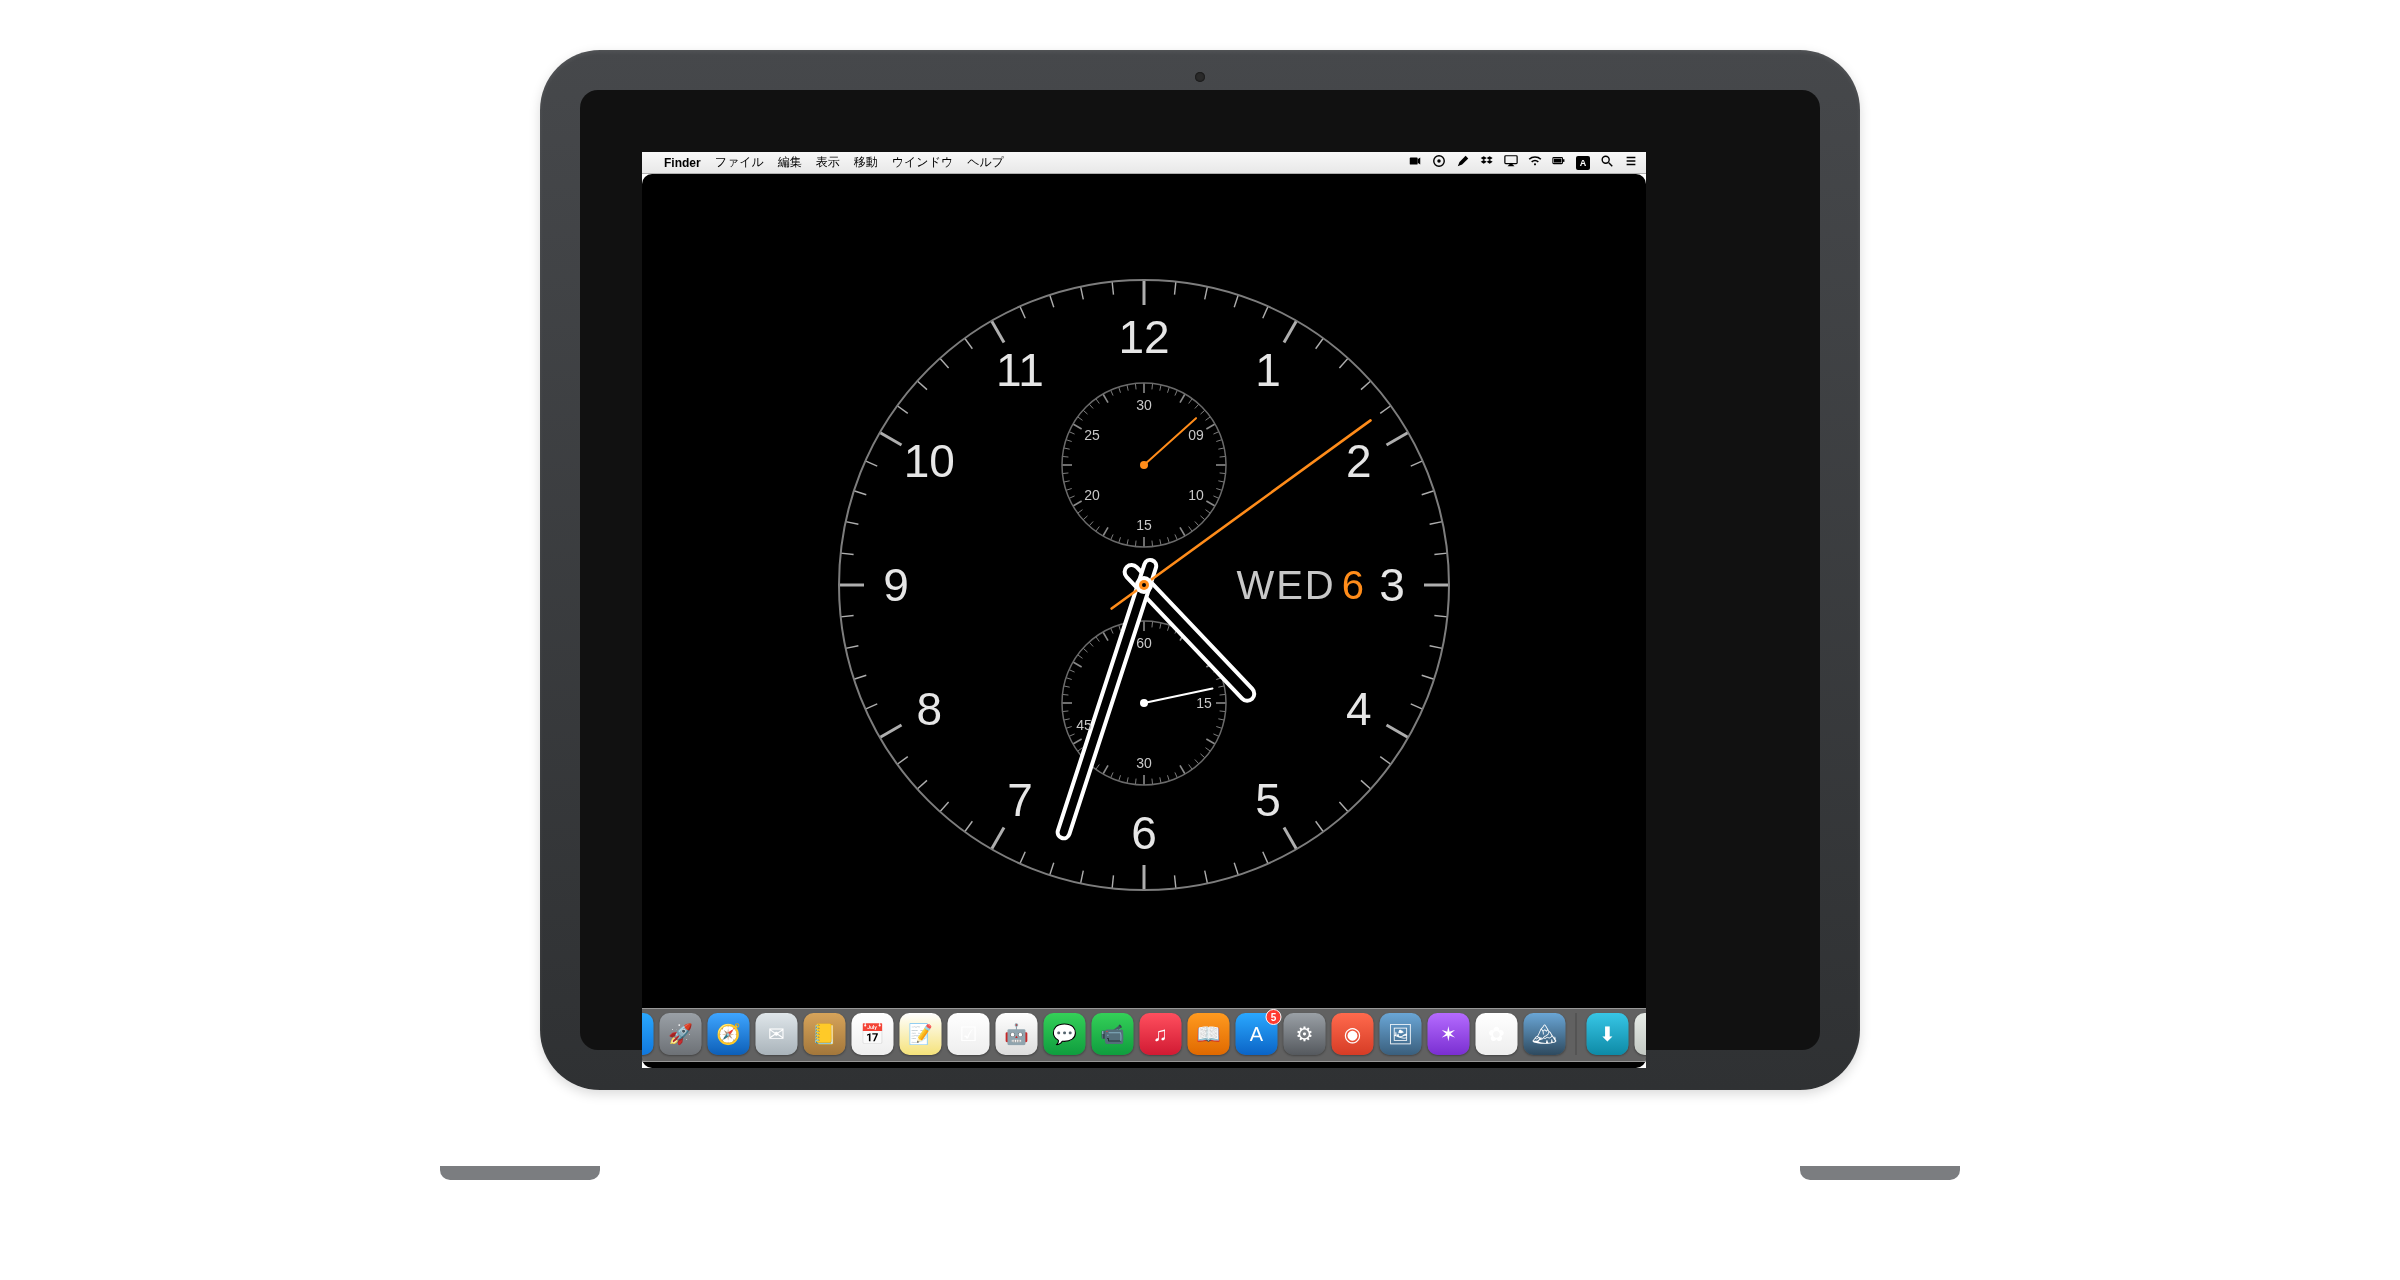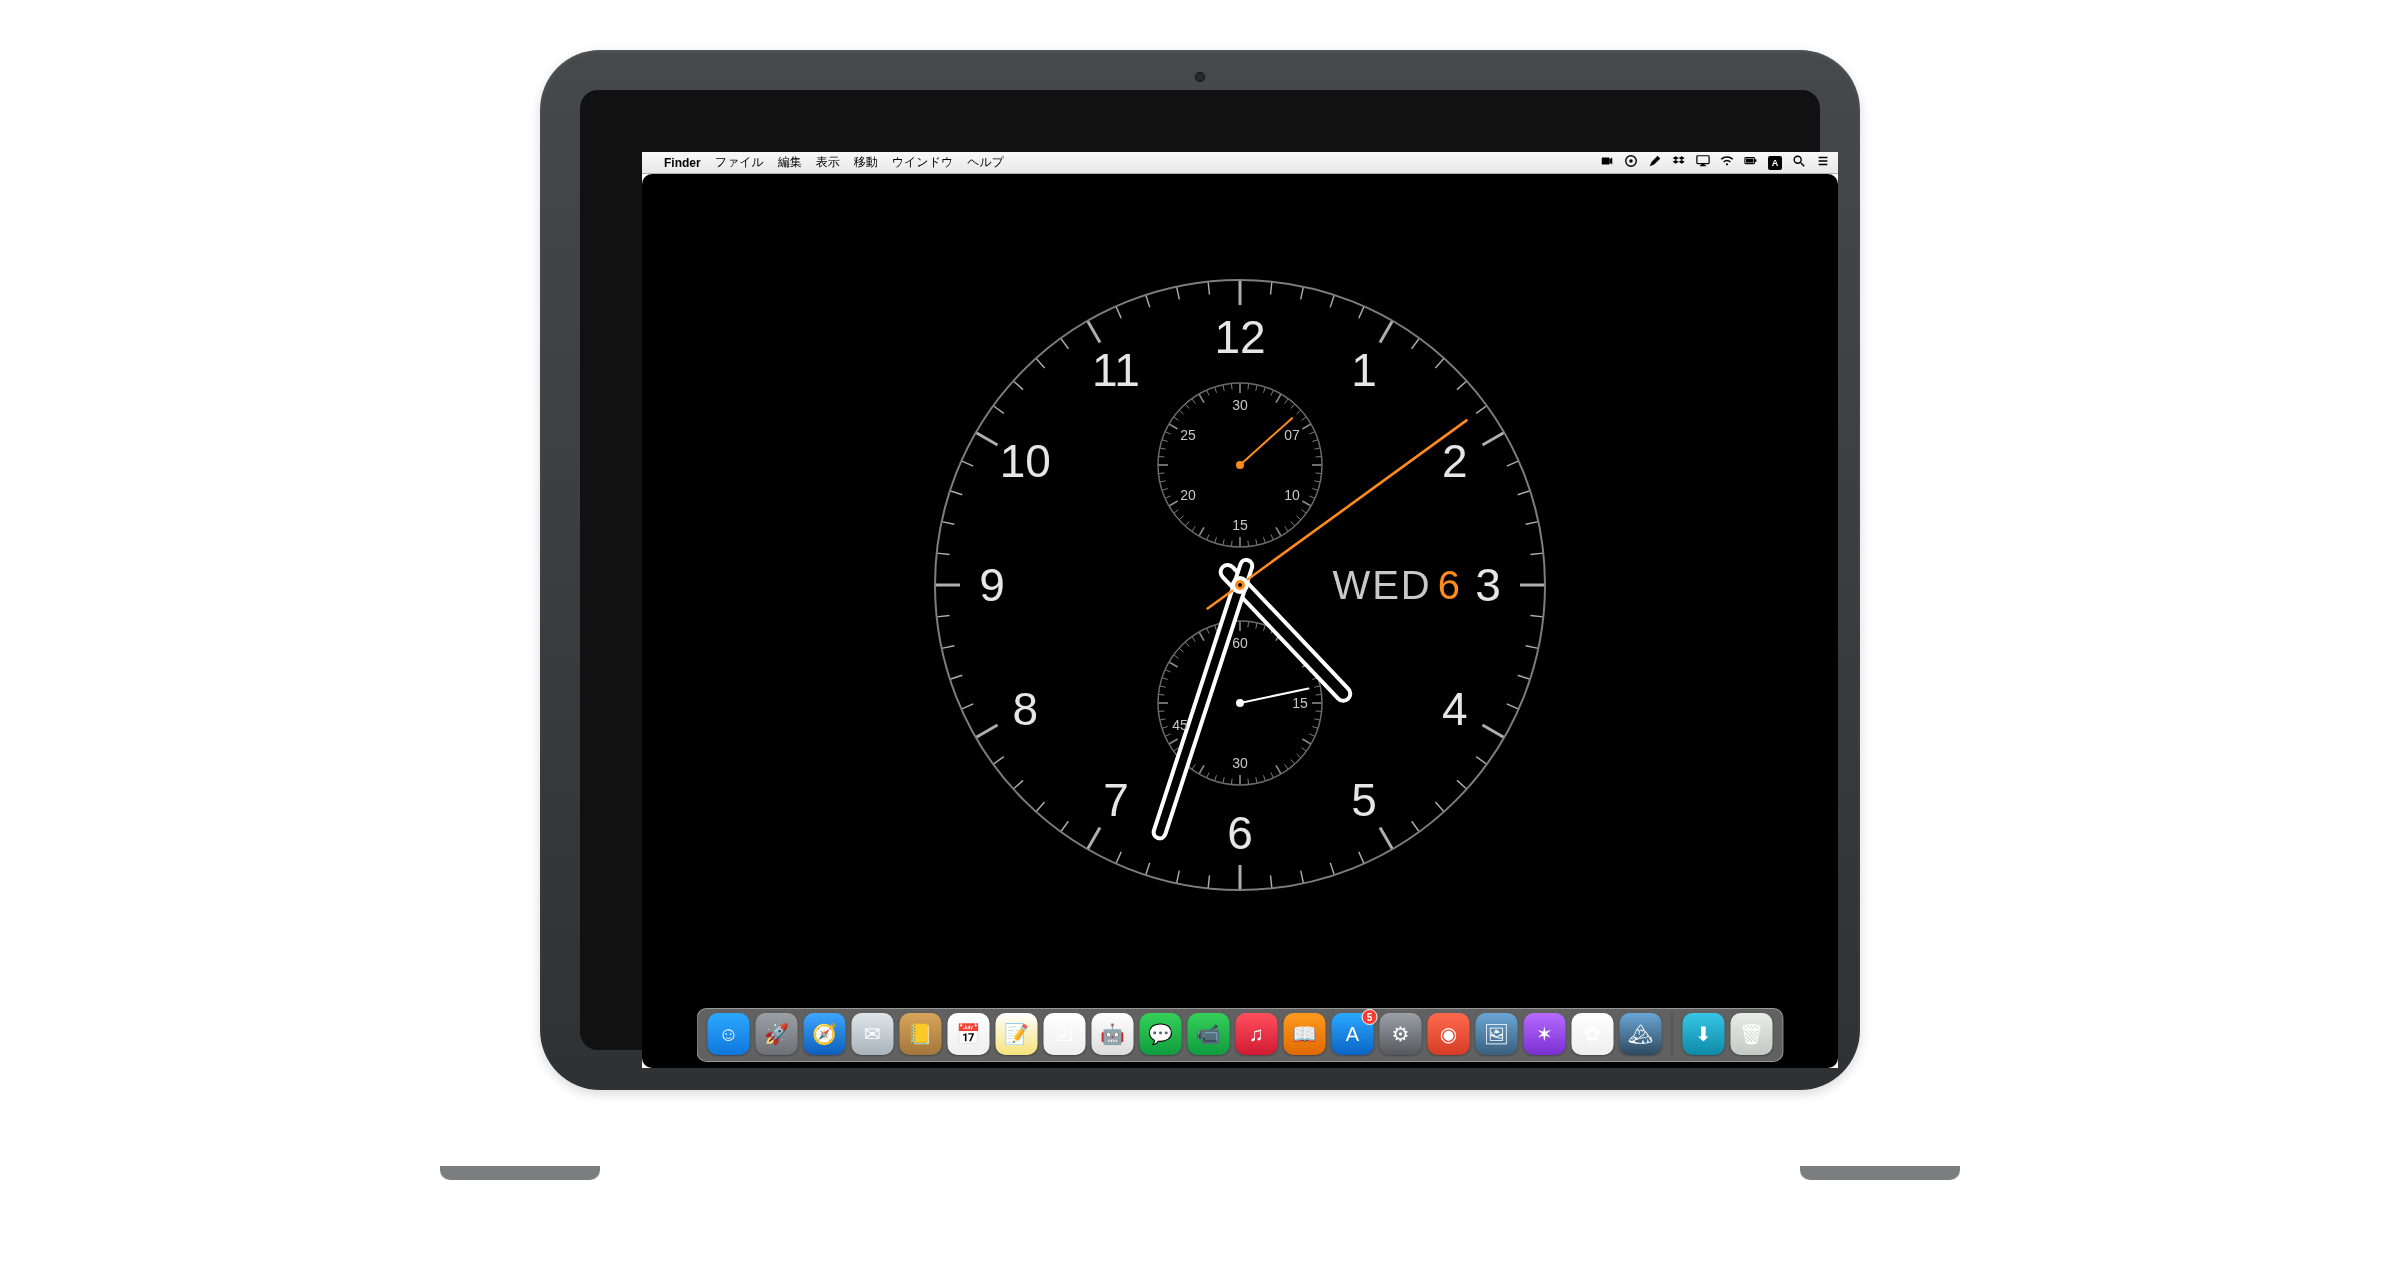--- a/index.html
+++ b/index.html
@@ -37,21 +37,21 @@
   .camera {
     position: absolute;
     top: 22px; left: 50%;
     width: 10px; height: 10px; margin-left: -5px;
     background: #2a2a2a; border-radius: 50%;
     box-shadow: inset 0 0 2px #000;
   }
   .screen {
     position: absolute;
     top: 62px; left: 62px;
-    width: 1196px; height: 916px;
+    width: 1004px; height: 916px;
     background: #ffffff;
     overflow: hidden;
   }
   .base {
     position: absolute;
     left: 0; right: 0;
     bottom: 70px;
     height: 56px;
     background: linear-gradient(#b7babd 0%, #c5c7ca 10%, #c5c7ca 60%, #8d8f92 100%);
     border-radius: 6px 6px 14px 14px;
@@ -488,21 +488,21 @@
                 <div class="num" style="left: 454px; top: 544.774px;">5</div>
                 <div class="num" style="left: 330px; top: 578px;">6</div>
                 <div class="num" style="left: 206px; top: 544.774px;">7</div>
                 <div class="num" style="left: 115.226px; top: 454px;">8</div>
                 <div class="num" style="left: 82px; top: 330px;">9</div>
                 <div class="num" style="left: 115.226px; top: 206px;">10</div>
                 <div class="num" style="left: 206px; top: 115.226px;">11</div>
               </div>
             <div id="sub-top-nums">
                 <div class="subnum" style="left: 330px; top: 150px;">30</div>
-                <div class="subnum" style="left: 381.962px; top: 180px;">07</div>
+                <div class="subnum" style="left: 381.962px; top: 180px;">09</div>
                 <div class="subnum" style="left: 381.962px; top: 240px;">10</div>
                 <div class="subnum" style="left: 330px; top: 270px;">15</div>
                 <div class="subnum" style="left: 278.038px; top: 240px;">20</div>
                 <div class="subnum" style="left: 278.038px; top: 180px;">25</div>
               </div>
             <div id="sub-bot-nums">
                 <div class="subnum" style="left: 330px; top: 388px;">60</div>
                 <div class="subnum" style="left: 390px; top: 448px;">15</div>
                 <div class="subnum" style="left: 330px; top: 508px;">30</div>
                 <div class="subnum" style="left: 270px; top: 448px; margin-top: 22px;">45</div>

